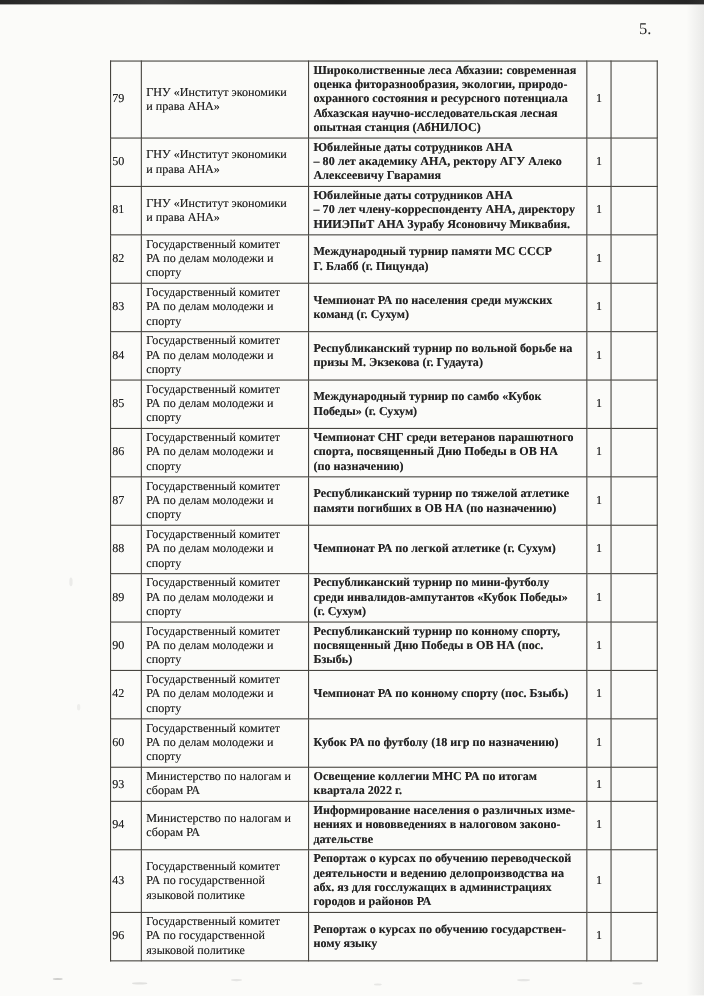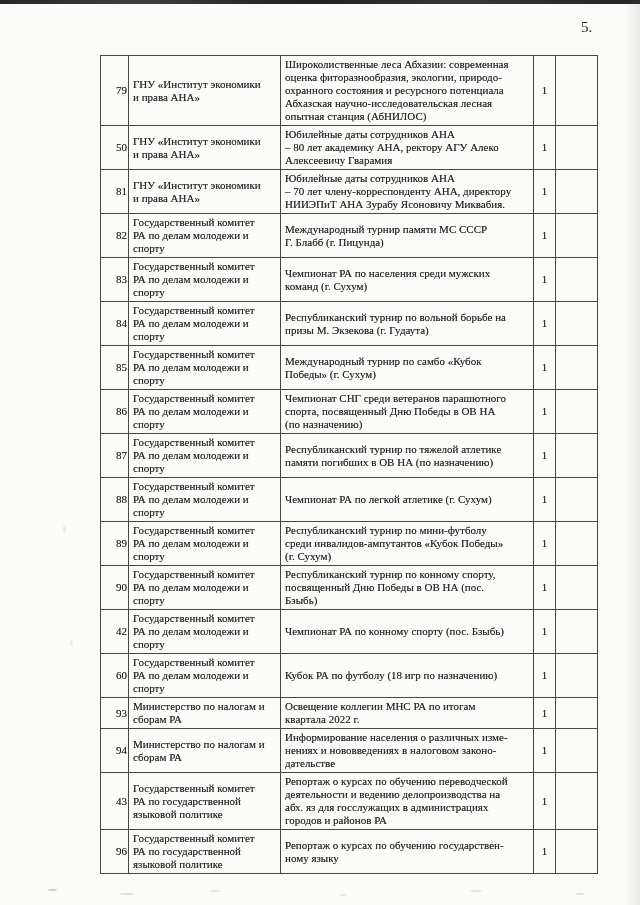--- a/index.html
+++ b/index.html
@@ -47,23 +47,23 @@
   .doc-table td {
     border: 1px solid #474540;
     font-size: 11px;
     line-height: 13px;
     color: #242424;
     vertical-align: middle;
     padding: 2px 4px;
     overflow: hidden;
     text-shadow: 0 0 0.4px rgba(40,40,40,0.55);
   }
-  td.c-num   { text-align: right; padding: 2px 1px; }
+  td.c-num   { text-align: left; padding: 2px 1px; }
   td.c-org   { white-space: pre-line; }
-  td.c-desc  { white-space: pre-line; }
+  td.c-desc  { white-space: pre-line; font-weight: bold; }
   td.c-count { text-align: center; padding: 2px 1px; }
   td.c-extra { }
   
   .speck {
     position: absolute;
     background: rgba(95,95,95,0.28);
     border-radius: 50%;
     filter: blur(0.6px);
   }
   .speck.s1 { left: 48px;  top: 889px; width: 9px;  height: 2px; }

